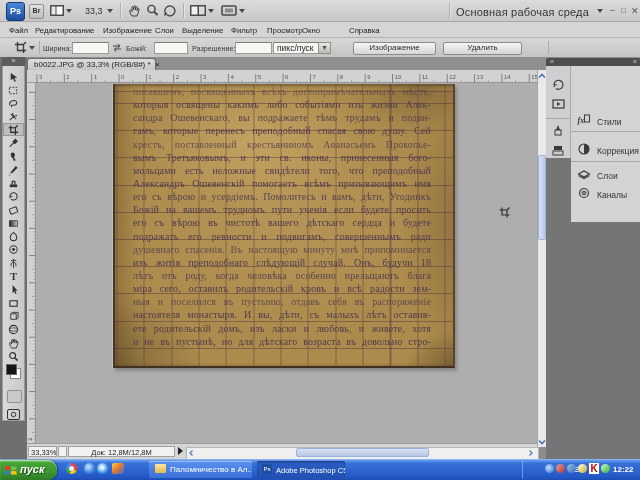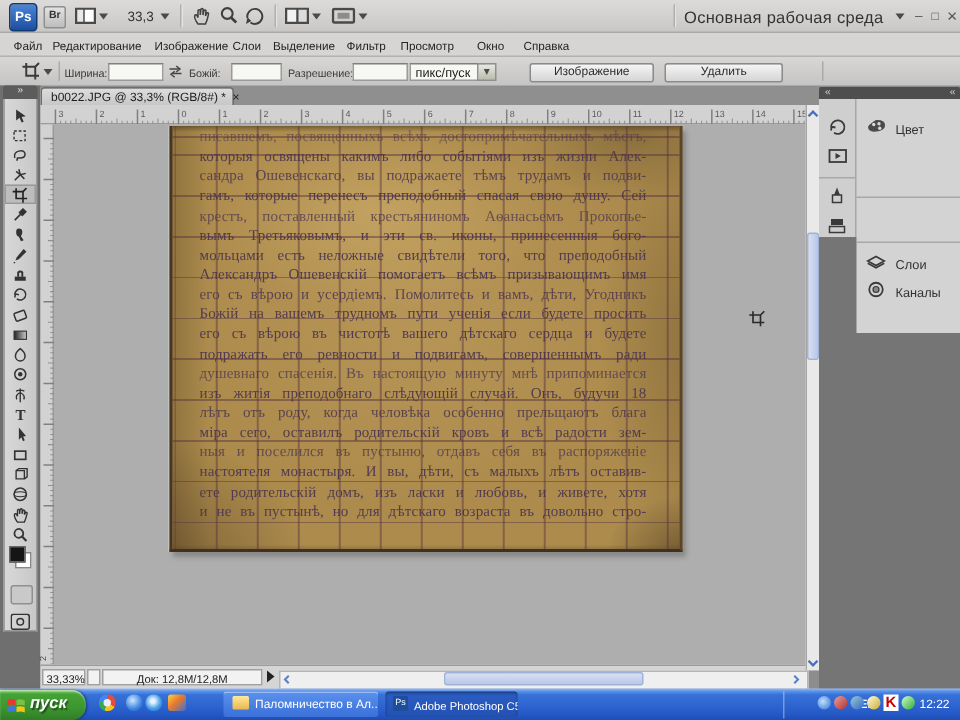--- a/index.html
+++ b/index.html
@@ -64,21 +64,21 @@
 #ricons{left:546px;top:66px;width:25px;height:92px;background:#cfcfcf;border-right:1px solid #a8a8a8;box-sizing:border-box;}
 #rlabels{left:571px;top:66px;width:69px;height:156px;background:#d3d3d3;}
 .prow{position:absolute;left:0;width:69px;height:18px;}
 .prow .lbl{position:absolute;left:26px;top:5px;font-size:8.5px;color:#333;}
 .psep{position:absolute;left:0;width:69px;height:1px;background:#a8a8a8;}
 
 #taskbar{left:0;top:459px;width:640px;height:21px;background:linear-gradient(#9cbcf4 0%,#5d96ea 8%,#3771d8 20%,#2e64d0 55%,#2357c4 85%,#1d4db4 100%);box-sizing:border-box;}
 #startbtn{left:0;top:460px;width:57px;height:20px;background:linear-gradient(#7eca62 0%,#44a236 15%,#3d9630 60%,#2f7d26 100%);border-radius:0 9px 9px 0;box-shadow:inset 0 1px 1px rgba(255,255,255,.5),1px 0 2px rgba(0,0,0,.4);}
 #startbtn .txt{position:absolute;left:20px;top:3px;color:#fff;font-size:11px;font-weight:bold;font-style:italic;text-shadow:1px 1px 1px rgba(0,0,0,.5);}
 .tbtn{position:absolute;top:461px;height:17px;border-radius:2px;font-size:8px;color:#fff;overflow:hidden;white-space:nowrap;}
-.tray{position:absolute;color:#fff;font-size:8px;top:465px;}
+.tray{position:absolute;color:#fff;font-size:8px;top:465px;font-weight:bold;}
 .qlicon{position:absolute;top:463px;width:11px;height:11px;border-radius:5px;}
 </style></head>
 <body>
 
 <div class="abs" id="appbar"></div>
 <div class="abs" id="pslogo">Ps</div>
 <div class="abs" id="brbtn">Br</div>
 
 <svg class="abs" style="left:50px;top:5px" width="14" height="12">
     <rect x="0" y="0" width="14" height="11" fill="#4a4a4a"></rect>
@@ -125,21 +125,21 @@
 <div class="abs winbtn" style="left:631px;top:7px;">✕</div>
 
 <div class="abs" id="menubar"></div>
 <div class="mi" style="left:9px">Файл</div>
 <div class="mi" style="left:35px">Редактирование</div>
 <div class="mi" style="left:103px">Изображение</div>
 <div class="mi" style="left:155px">Слои</div>
 <div class="mi" style="left:182px">Выделение</div>
 <div class="mi" style="left:231px">Фильтр</div>
 <div class="mi" style="left:267px">Просмотр</div>
-<div class="mi" style="left:318px">Окно</div>
+<div class="mi" style="left:302px">Окно</div>
 <div class="mi" style="left:349px">Справка</div>
 
 <div class="abs" id="optbar"></div>
 <svg class="abs" style="left:14px;top:41px" width="13" height="13" viewBox="0 0 13 13">
     <path d="M3.5 1 V9.5 H12 M1 3.5 H9.5 V12 M9.5 3.5 L12 1" fill="none" stroke="#3a3a3a" stroke-width="1.3"></path>
   </svg>
 <div class="abs darr" style="left:29px;top:46px"></div>
 <div class="abs" style="left:39px;top:41px;width:1px;height:13px;background:#aaa"></div>
 <div class="optlbl" style="left:43px">Ширина:</div>
 <div class="optinput" style="left:72px;width:35px"></div>
@@ -617,28 +617,33 @@
     <svg class="abs" style="left:6px;top:58px" width="13" height="13" viewBox="0 0 13 13">
       <path d="M6 1 L8 6 L4 6 Z" fill="#3a3a3a"></path>
       <rect x="3" y="6" width="6" height="5" fill="none" stroke="#3a3a3a" stroke-width="1"></rect>
     </svg>
     <svg class="abs" style="left:6px;top:78px" width="13" height="13" viewBox="0 0 13 13">
       <rect x="2" y="2" width="8" height="4" fill="#3a3a3a"></rect>
       <rect x="1" y="7" width="10" height="4" fill="none" stroke="#3a3a3a" stroke-width="1"></rect>
     </svg>
   </div>
 <div class="abs" id="rlabels">
-    <div class="prow" style="top:10px">
+    <div class="prow" style="top:46px">
       <svg style="position:absolute;left:6px;top:2px" width="14" height="12" viewBox="0 0 13 12">
-        <path d="M6.5 2 Q12 1.5 12.5 5 Q13 8.5 8 9.5 Q3 10.5 1.5 8 Q0.5 6 3 4.5 Q4.5 3 6.5 2 Z" fill="#4a4a4a"></path>
-        <circle cx="5" cy="5" r="1.1" fill="#d8d8d8"></circle>
-        <circle cx="8.5" cy="4.5" r="1.1" fill="#d8d8d8"></circle>
-        <circle cx="9" cy="7.5" r="1.1" fill="#d8d8d8"></circle>
+        <text x="0" y="9" font-size="8" font-style="italic" font-weight="bold" fill="#3a3a3a" font-family="Liberation Serif">fx</text>
+        <rect x="7" y="1" width="5" height="7" fill="none" stroke="#3a3a3a" stroke-width="1"></rect>
       </svg>
-      <span class="lbl">Цвет</span>
+      <span class="lbl">Стили</span>
+    </div>
+    <div class="prow" style="top:75px">
+      <svg style="position:absolute;left:6px;top:2px" width="14" height="12" viewBox="0 0 13 12">
+        <circle cx="6.5" cy="6" r="5" fill="none" stroke="#3a3a3a" stroke-width="1.2"></circle>
+        <path d="M6.5 1 A5 5 0 0 1 6.5 11 Z" fill="#3a3a3a"></path>
+      </svg>
+      <span class="lbl">Коррекция</span>
     </div>
     <div class="prow" style="top:100px">
       <svg style="position:absolute;left:6px;top:2px" width="14" height="12" viewBox="0 0 13 12">
         <path d="M1 6 L6.5 3 L12 6 L6.5 9 Z" fill="none" stroke="#3a3a3a" stroke-width="1.1"></path>
         <path d="M1 6 L6.5 9 L12 6" fill="none" stroke="#3a3a3a" stroke-width="1.1" transform="translate(0 1.5)"></path>
       </svg>
       <span class="lbl">Слои</span>
     </div>
     <div class="prow" style="top:119px">
       <svg style="position:absolute;left:6px;top:2px" width="14" height="12" viewBox="0 0 13 12">

